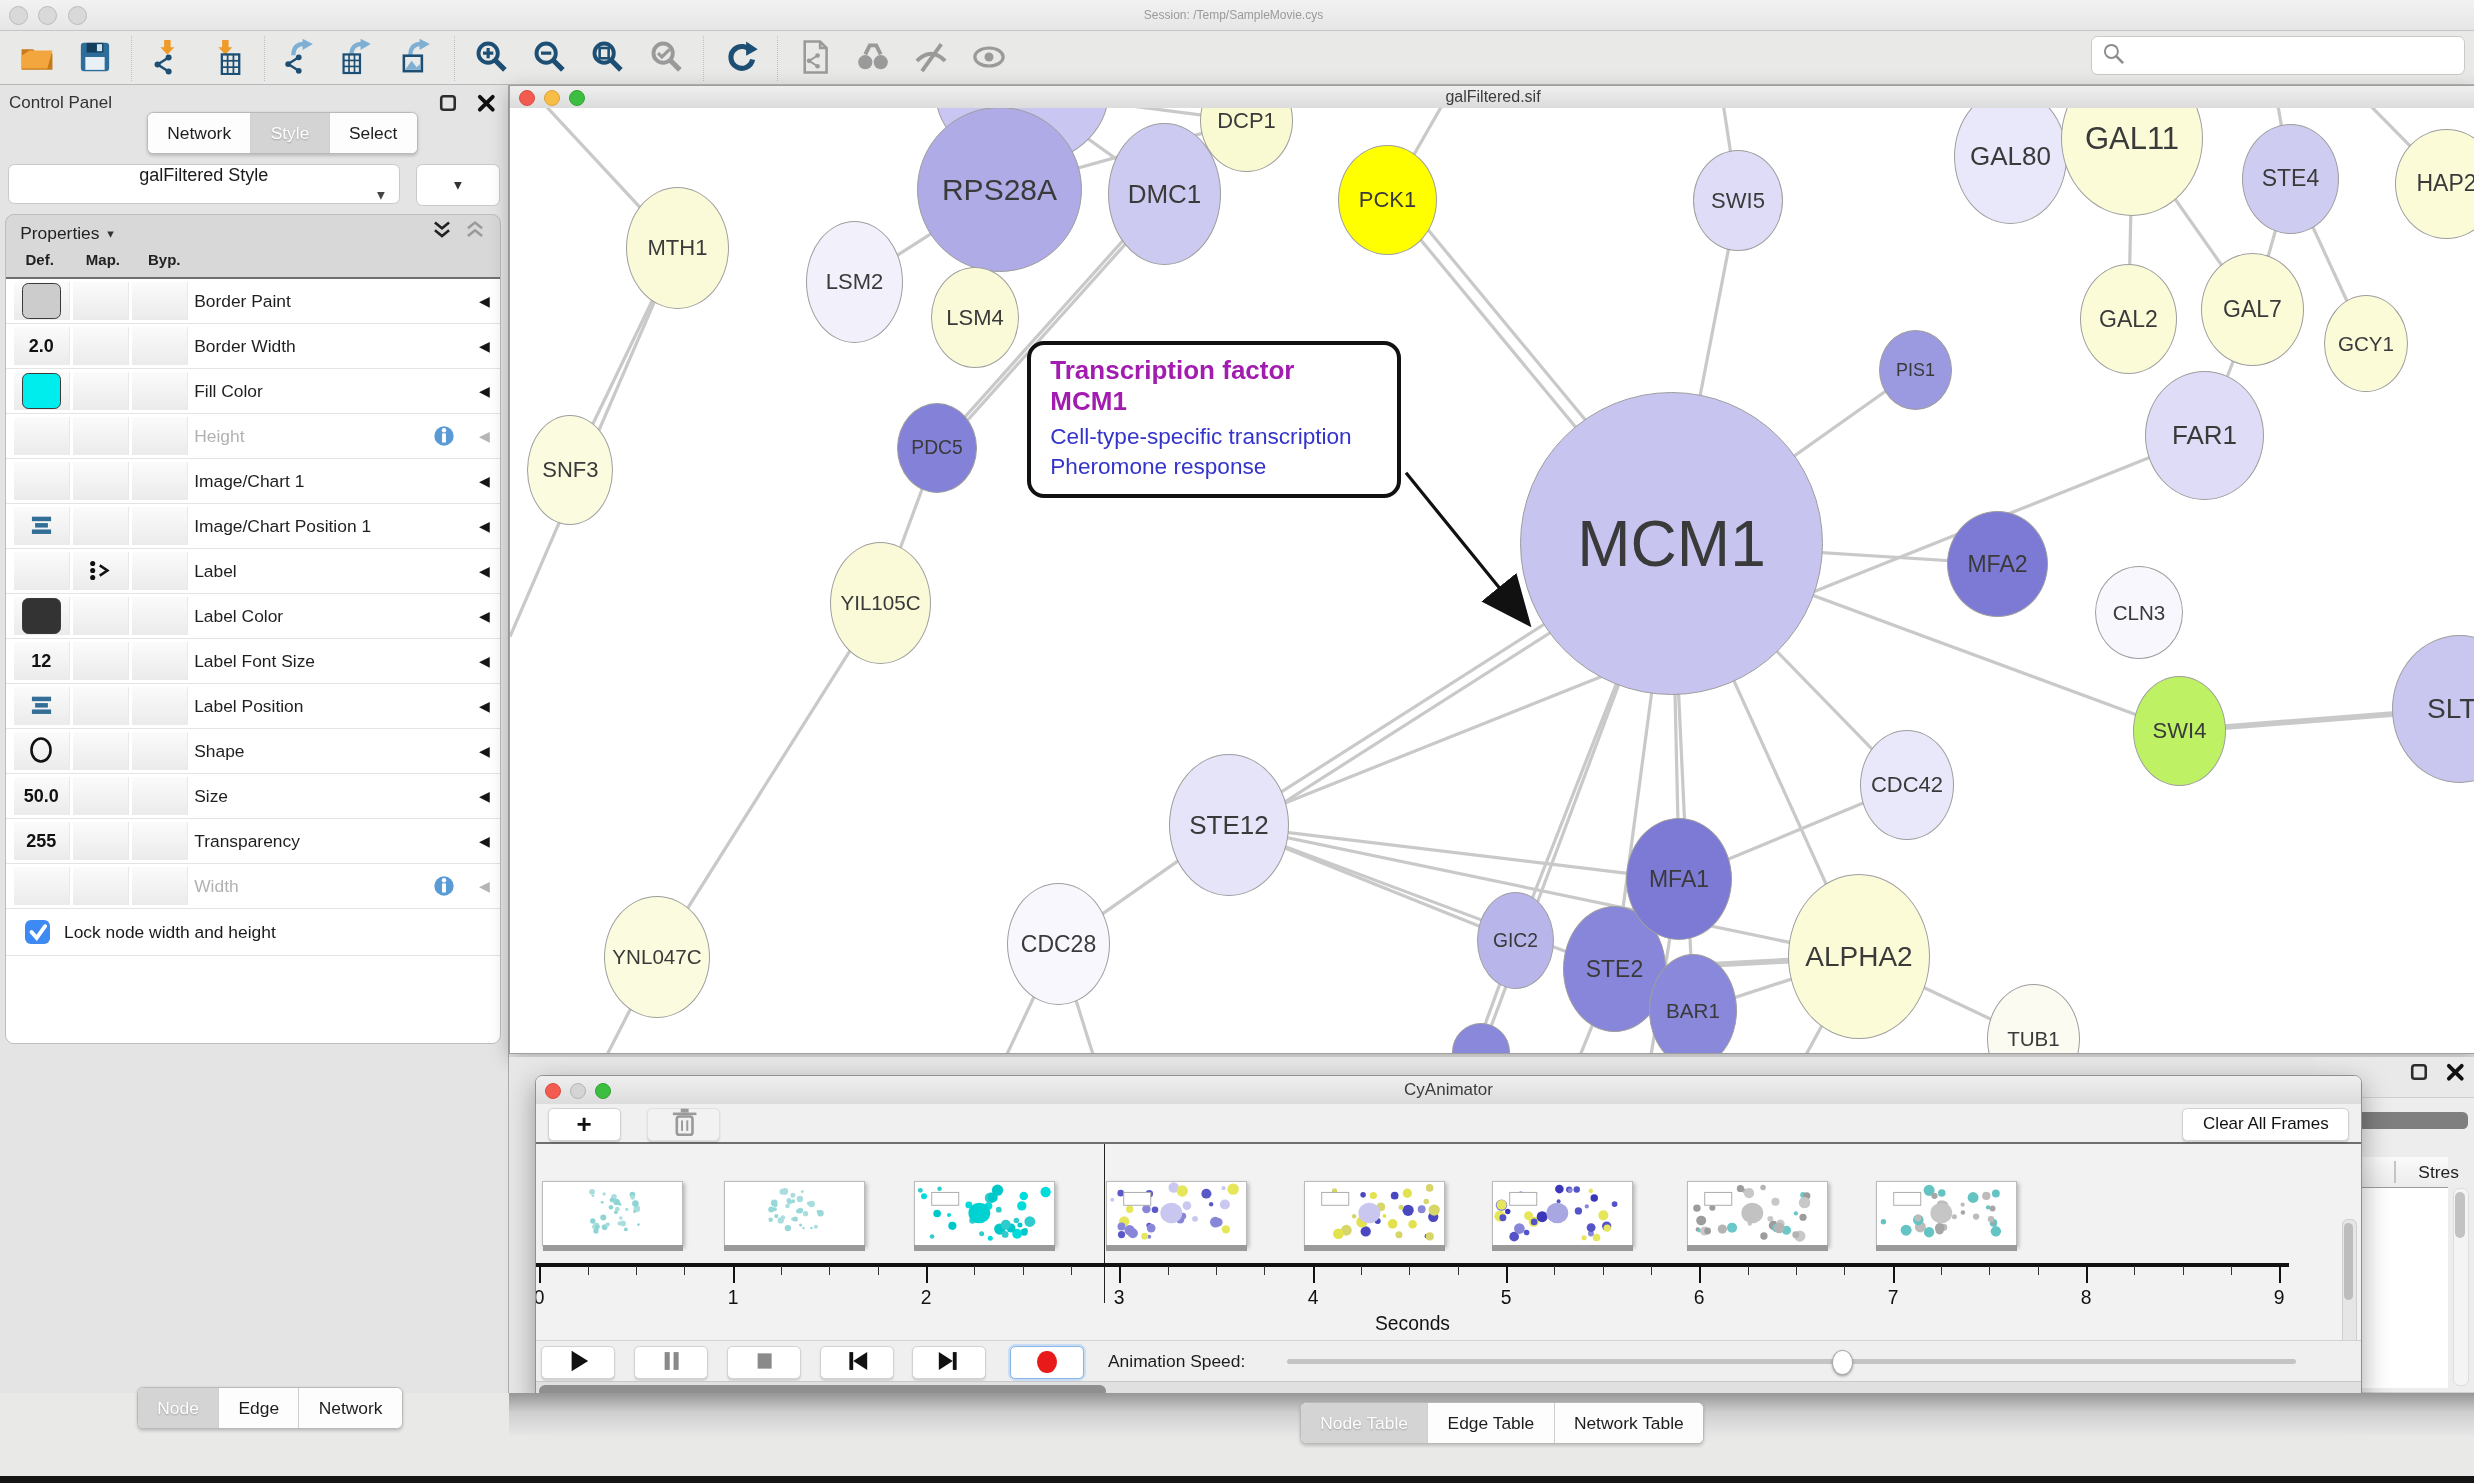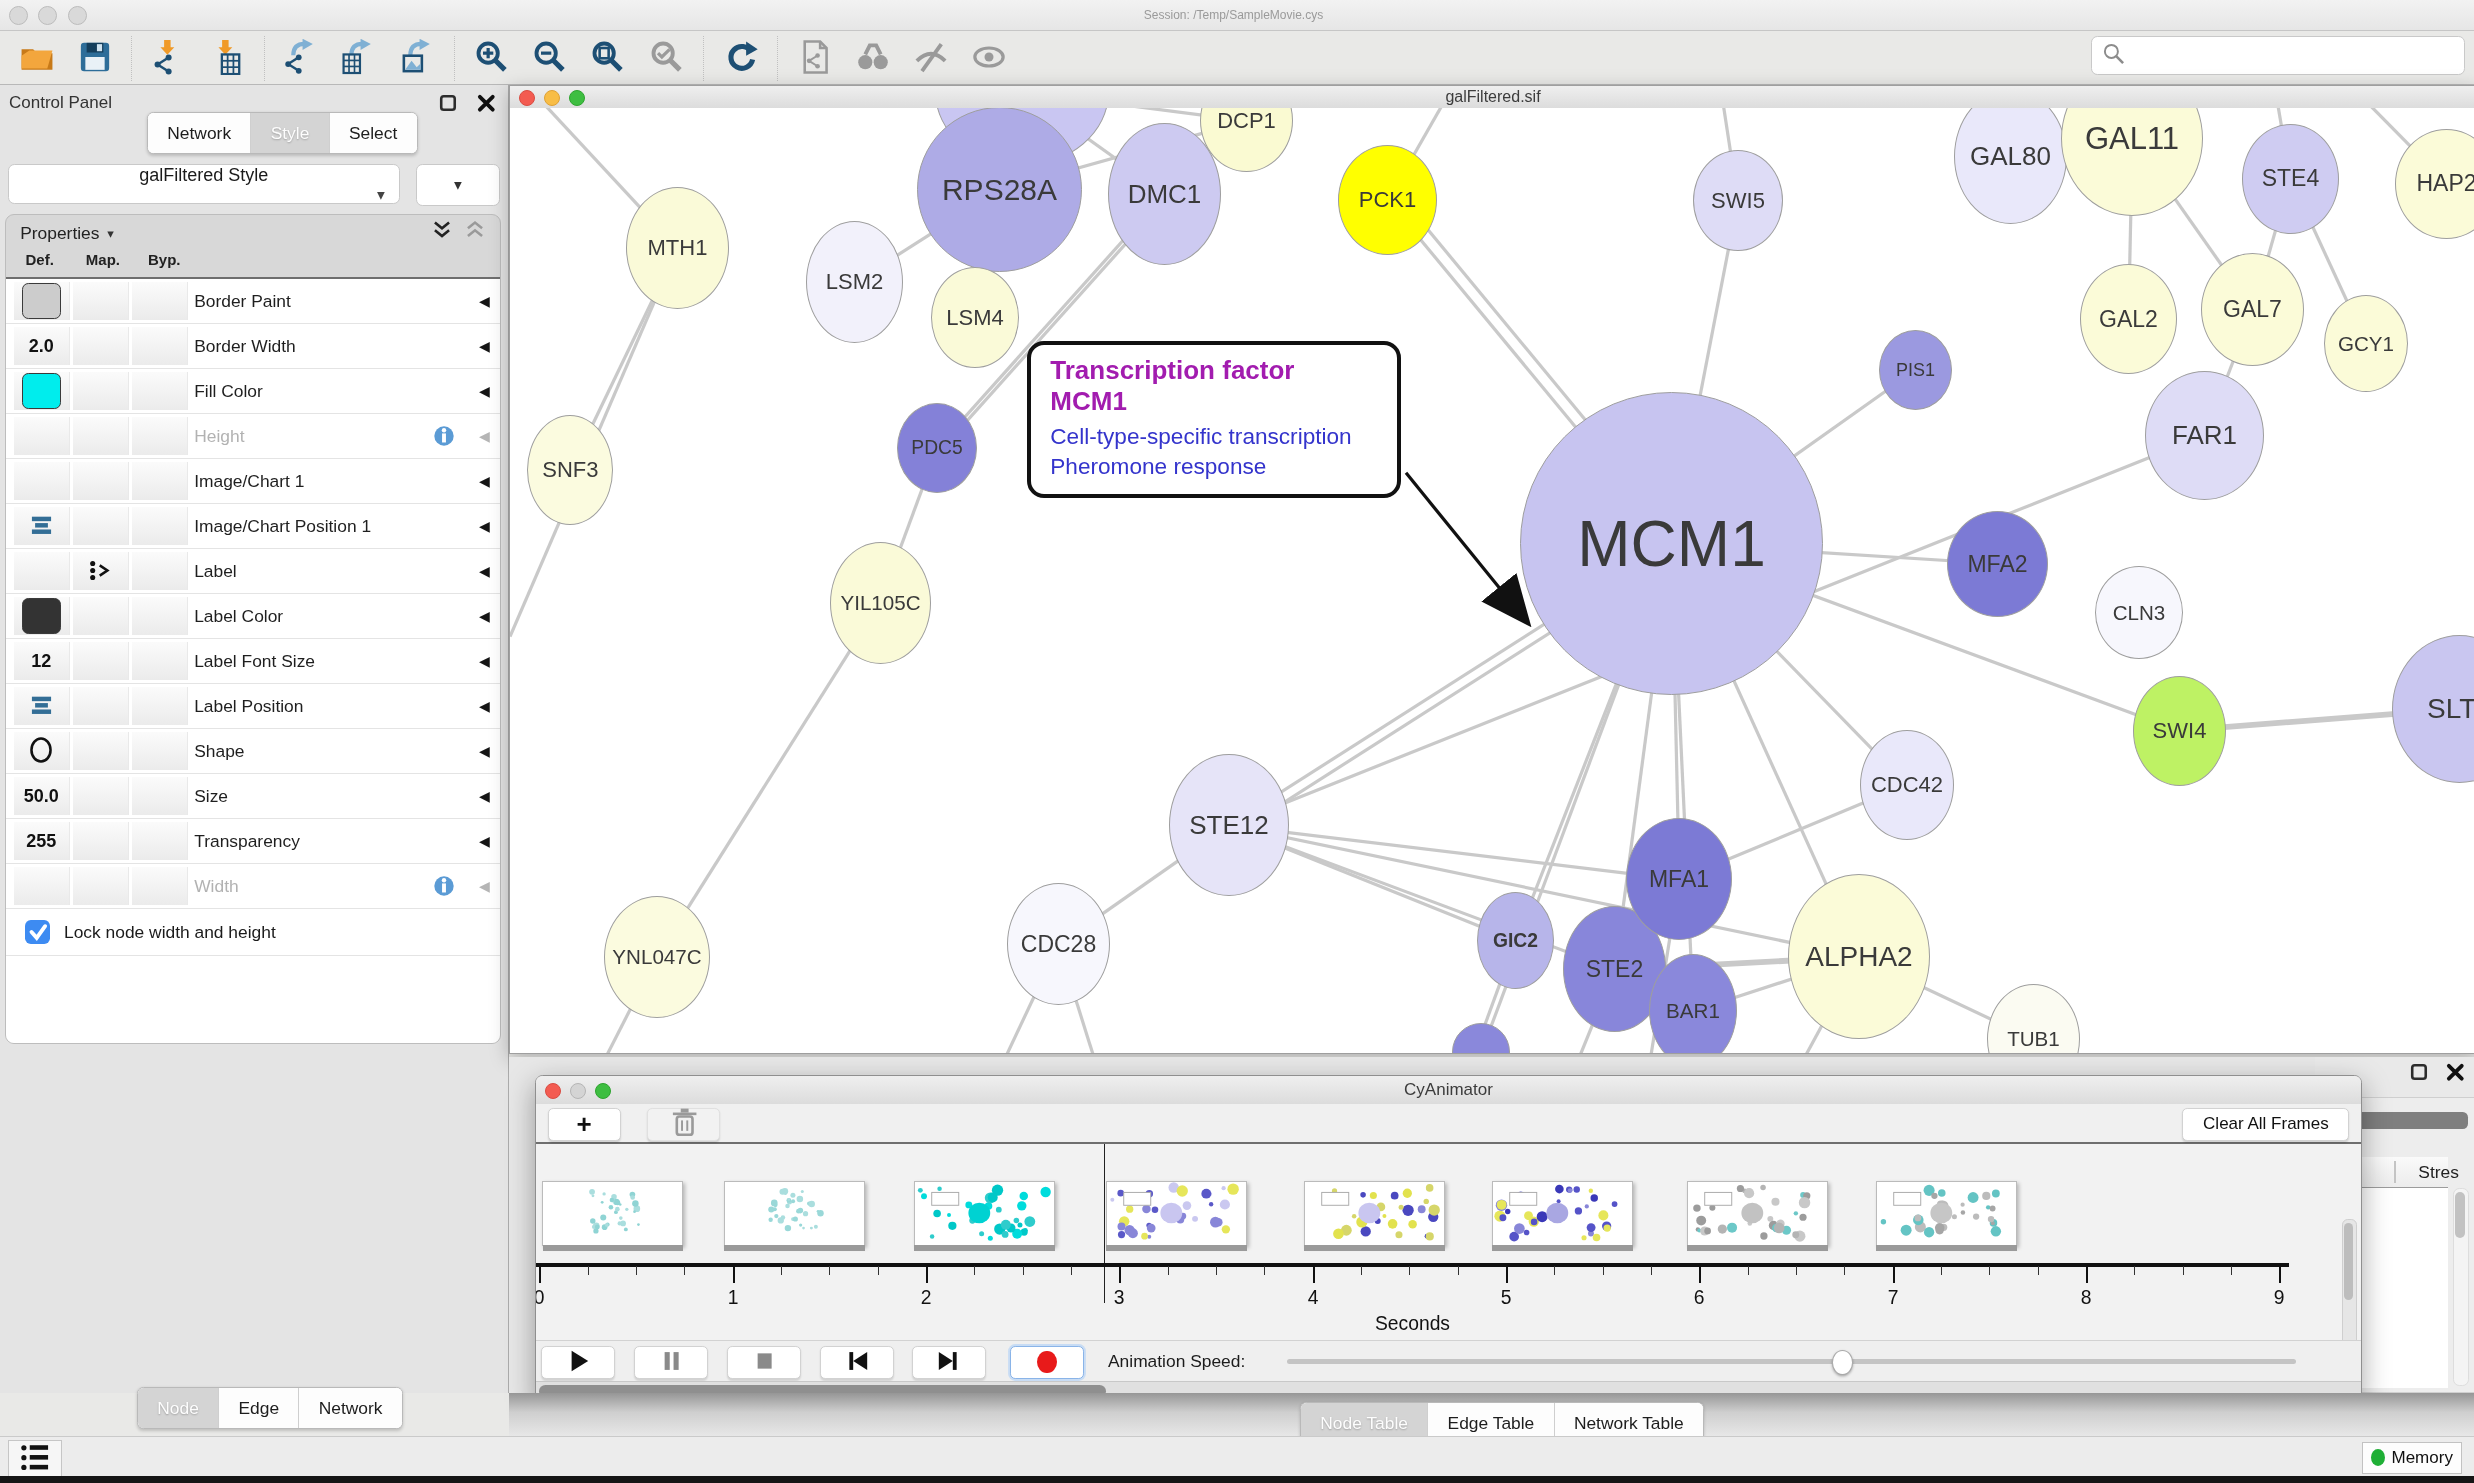--- a/index.html
+++ b/index.html
@@ -676,21 +676,21 @@
         </div>
         <div class="node" style="left: 659px; top: 646px; width: 120px; height: 142px; background: rgb(230, 228, 248); font-size: 26px;">
           <span>STE12</span>
         </div>
         <div class="node" style="left: 497px; top: 775px; width: 103px; height: 122px; background: rgb(247, 247, 253); font-size: 23px;">
           <span>CDC28</span>
         </div>
         <div class="node" style="left: 94px; top: 788px; width: 106px; height: 122px; background: rgb(251, 251, 223); font-size: 20.6px;">
           <span>YNL047C</span>
         </div>
-        <div class="node" style="left: 967px; top: 784px; width: 77px; height: 97px; background: rgb(183, 181, 234); font-size: 19.3px; font-weight: bold;">
+        <div class="node" style="left: 967px; top: 784px; width: 77px; height: 97px; background: rgb(183, 181, 234); font-size: 19.3px;">
           <span>GIC2</span>
         </div>
         <div class="node" style="left: 1053px; top: 798px; width: 103px; height: 126px; background: rgb(136, 134, 218); font-size: 23px;">
           <span>STE2</span>
         </div>
         <div class="node" style="left: 1116px; top: 710px; width: 106px; height: 122px; background: rgb(124, 122, 213); font-size: 23px;">
           <span>MFA1</span>
         </div>
         <div class="node" style="left: 1139px; top: 846px; width: 88px; height: 113px; background: rgb(138, 136, 219); font-size: 20.6px;">
           <span>BAR1</span>
@@ -1140,33 +1140,15 @@
   </div>
 
   <div class="bottom-tabbar">
     <div class="bt-tabs seg" id="bt-tabs">
         <div class="seg-item active">Node Table</div>
         <div class="seg-item">Edge Table</div>
         <div class="seg-item">Network Table</div>
       </div>
   </div>
 
-  <div class="statusbar">
-    <div class="list-btn">
-        <span id="list-slot"><svg xmlns="http://www.w3.org/2000/svg" width="34" height="34" viewBox="0 0 52 52">
-            <g fill="#111">
-              <circle cx="9" cy="12" r="4"></circle>
-              <rect x="18" y="8" width="28" height="7"></rect>
-              <circle cx="9" cy="27" r="4"></circle>
-              <rect x="18" y="23" width="28" height="7"></rect>
-              <circle cx="9" cy="42" r="4"></circle>
-              <rect x="18" y="38" width="28" height="7"></rect>
-            </g>
-          </svg></span>
-      </div>
-    <div class="mem-btn">
-      <span class="mem-dot"></span>
-      <span>Memory</span>
-    </div>
-  </div>
   <div class="black-strip"></div>
 </div>
 
 
 </body></html>

